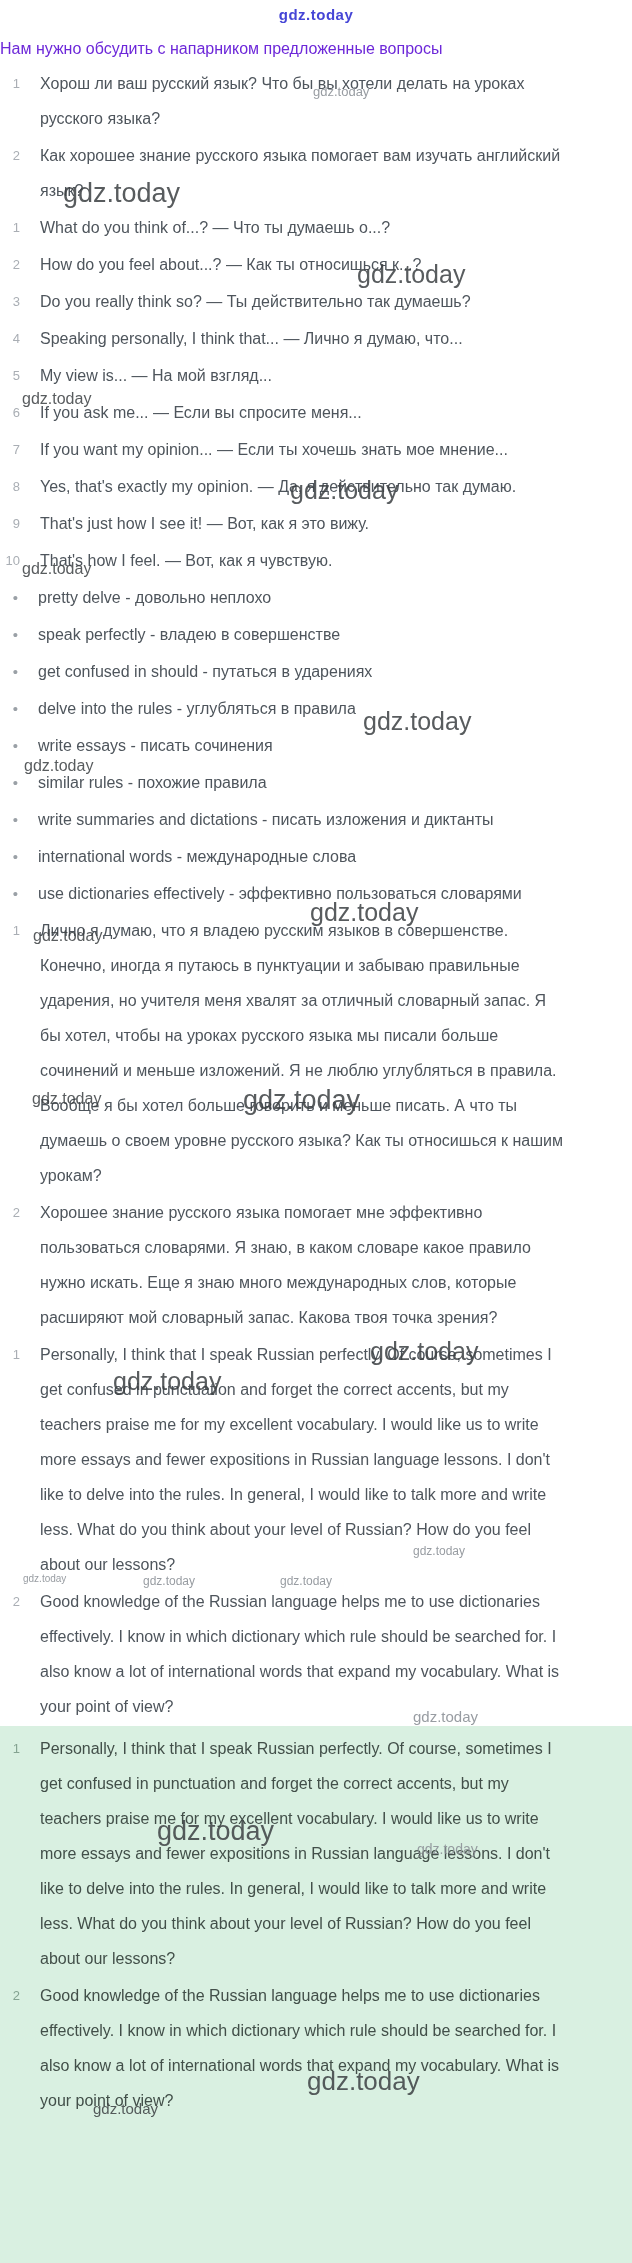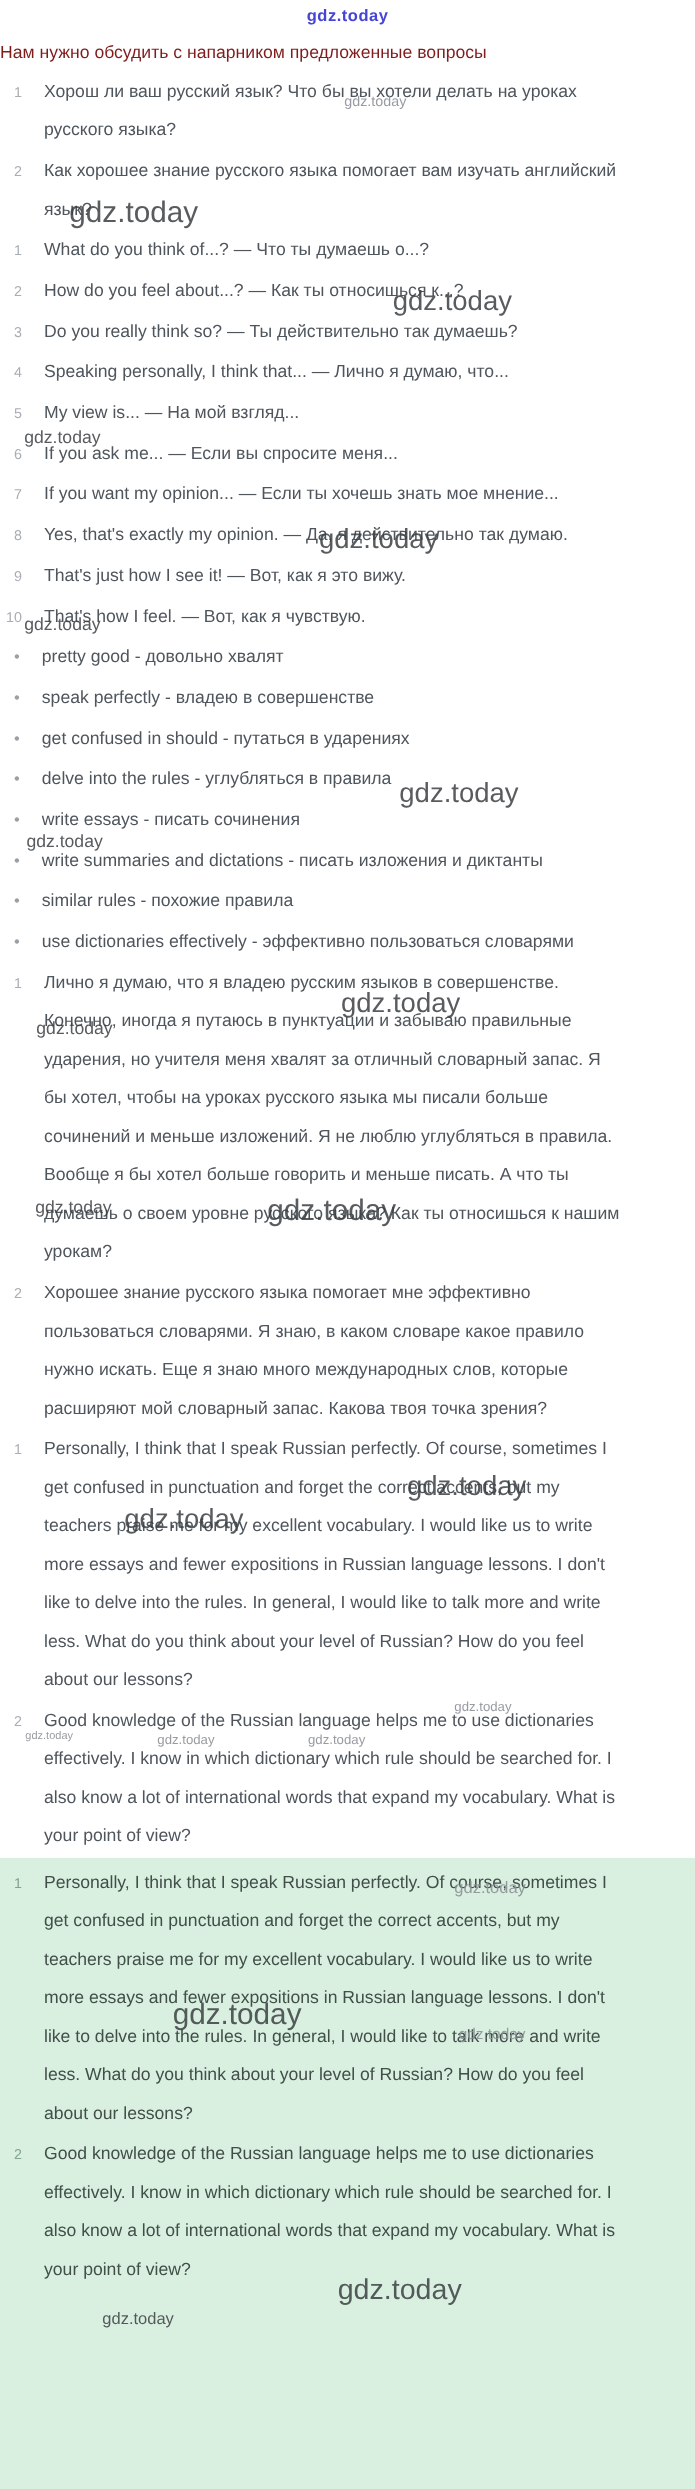--- a/index.html
+++ b/index.html
@@ -18,21 +18,21 @@
     font-size:15px;
     font-weight:700;
     letter-spacing:0.5px;
     color:#4545d6;
     cursor:pointer;
   }
   .heading {
     margin-top:8px;
     font-size:16px;
     line-height:35px;
-    color:#7f1d1d;
+    color:#6d28d9;
     padding-right:10px;
   }
   .list { }
   .li { display:flex; margin-bottom:2px; }
   .marker {
     flex:none; width:20px;
     text-align:right;
     font-size:13px; line-height:35px;
     color:#a9aeb4;
   }
@@ -153,45 +153,49 @@
     </div>
       <div class="li">
       <span class="marker">10</span>
       <span class="txt">That's how I feel. — Вот, как я чувствую.</span>
     </div>
     </div>
 
   <div class="list">
       <div class="li">
       <span class="bullet-marker"></span>
-      <span class="txt">pretty good - довольно хвалят</span>
+      <span class="txt">pretty delve - довольно неплохо</span>
     </div>
       <div class="li">
       <span class="bullet-marker"></span>
       <span class="txt">speak perfectly - владею в совершенстве</span>
     </div>
       <div class="li">
       <span class="bullet-marker"></span>
       <span class="txt">get confused in should - путаться в ударениях</span>
     </div>
       <div class="li">
       <span class="bullet-marker"></span>
       <span class="txt">delve into the rules - углубляться в правила</span>
     </div>
       <div class="li">
       <span class="bullet-marker"></span>
       <span class="txt">write essays - писать сочинения</span>
     </div>
       <div class="li">
       <span class="bullet-marker"></span>
+      <span class="txt">similar rules - похожие правила</span>
+    </div>
+      <div class="li">
+      <span class="bullet-marker"></span>
       <span class="txt">write summaries and dictations - писать изложения и диктанты</span>
     </div>
       <div class="li">
       <span class="bullet-marker"></span>
-      <span class="txt">similar rules - похожие правила</span>
+      <span class="txt">international words - международные слова</span>
     </div>
       <div class="li">
       <span class="bullet-marker"></span>
       <span class="txt">use dictionaries effectively - эффективно пользоваться словарями</span>
     </div>
     </div>
 
   <div class="list">
       <div class="li">
       <span class="marker">1</span>

